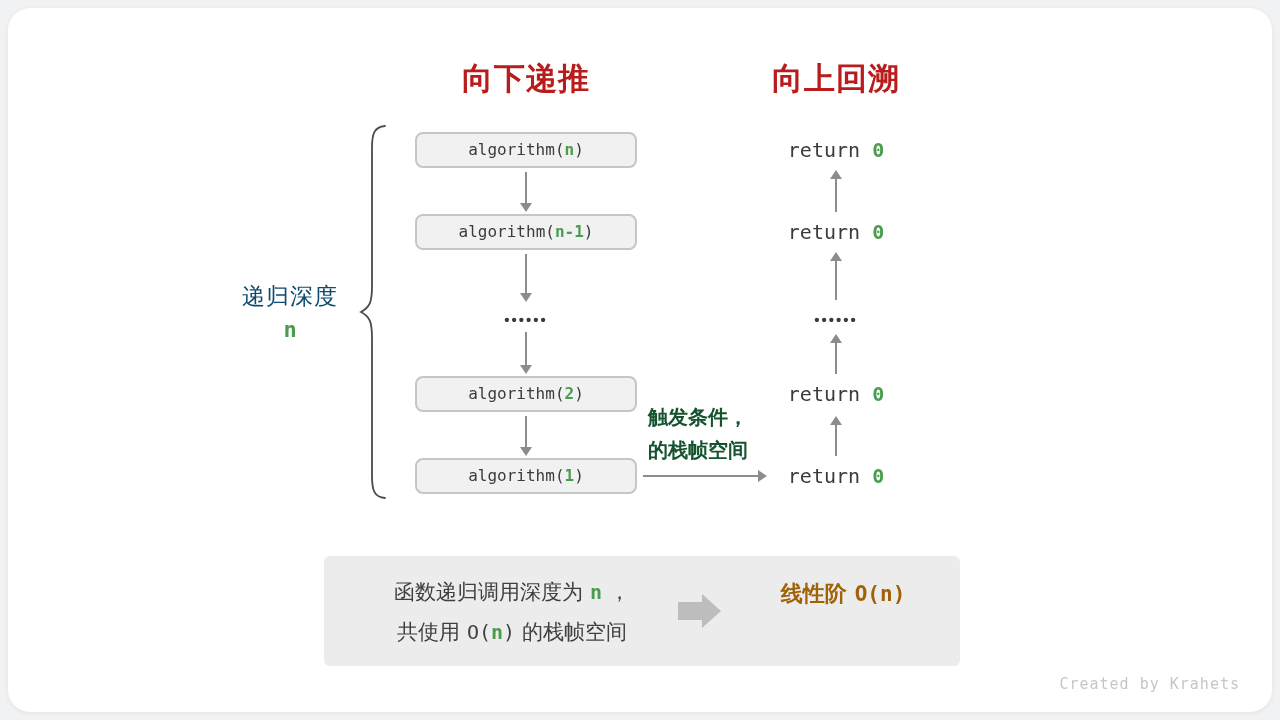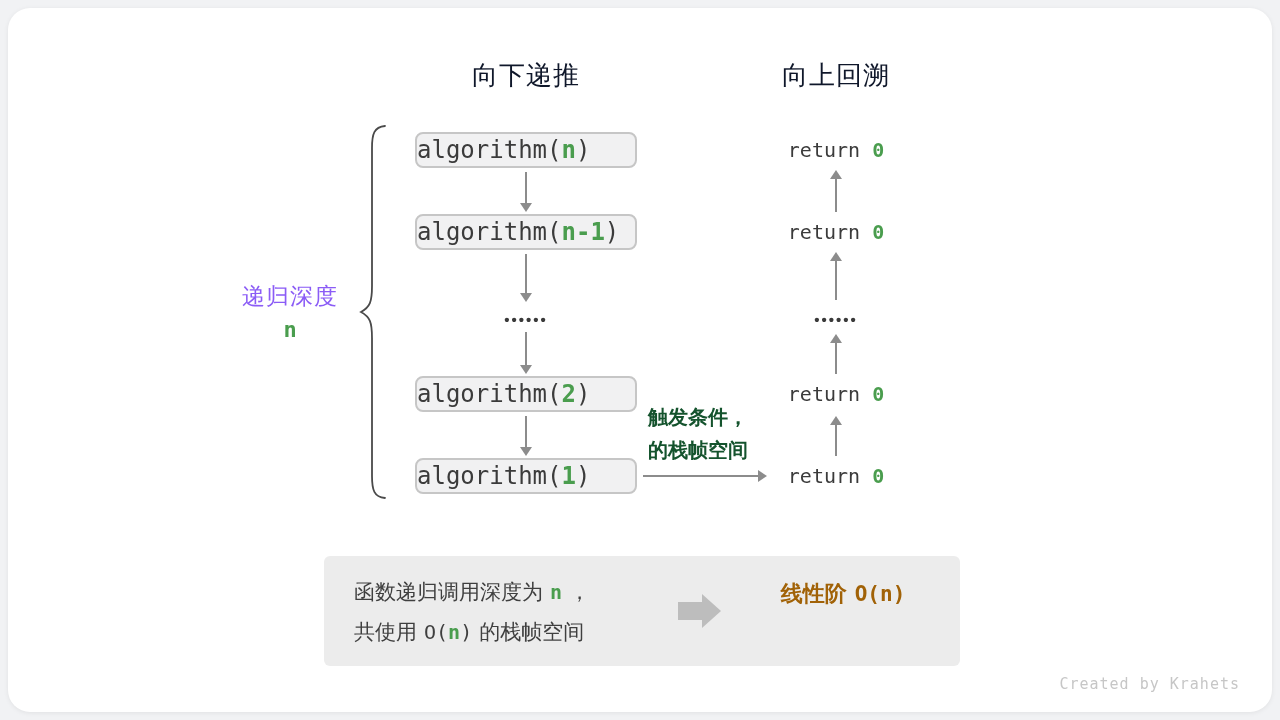--- a/index.html
+++ b/index.html
@@ -10,30 +10,30 @@
     position:relative;
     overflow:hidden;
   }
   .card {
     position:absolute; left:8px; top:8px; right:8px; bottom:8px;
     background:#ffffff; border-radius:22px;
     box-shadow:0 1px 5px rgba(0,0,0,0.07);
   }
   .hdr {
     position:absolute; top:58px; width:240px; text-align:center;
-    font-size:26px; font-weight:normal; color:#0f172a; letter-spacing:1px;
+    font-size:31px; font-weight:bold; color:#b91c1c; letter-spacing:1px;
   }
   .code { font-family:"DejaVu Sans Mono", monospace; }
   .green { color:#4a9d4e; }
   .b { font-weight:bold; }
   .call-box {
     position:absolute; left:415px; width:222px; height:36px;
     background:#f1f1f2; border:2px solid #c6c6c6; border-radius:8px;
-    line-height:31px;
-    font-size:24px; color:#3b3b3b;
+    text-align:center; line-height:31px;
+    font-size:16px; color:#3b3b3b;
   }
   .ret {
     position:absolute; left:726px; width:220px; height:26px;
     text-align:center; line-height:26px; font-size:20px; color:#3b3b3b;
   }
   .dots {
     position:absolute; width:220px; text-align:center;
     font-size:15px; font-weight:bold; letter-spacing:2px; color:#3a3a3a;
   }
   
@@ -53,36 +53,36 @@
   }
   .arr-h { position:absolute; height:14px; }
   .arr-h .shaft { position:absolute; left:0; right:8px; top:5.75px; height:2.5px; background:#8c8c8c; }
   .arr-h .head {
     position:absolute; right:0; top:1px; width:0; height:0;
     border-top:6px solid transparent; border-bottom:6px solid transparent;
     border-left:9px solid #8c8c8c;
   }
   .depth-label {
     position:absolute; left:220px; top:281px; width:140px; text-align:center;
-    font-size:23px; color:#8b5cf6; letter-spacing:1px; font-weight:500;
+    font-size:23px; color:#0c4a6e; letter-spacing:1px; font-weight:500;
   }
   .depth-value {
     position:absolute; left:220px; top:317px; width:140px; text-align:center;
     font-size:22px;
   }
   .trigger {
     position:absolute; left:628px; width:140px; text-align:center;
     font-size:20px; font-weight:bold; color:#14532d;
   }
   .summary {
     position:absolute; left:324px; top:556px; width:636px; height:110px;
     background:#ececec; border-radius:6px;
   }
   .sum-left {
-    position:absolute; left:30px; top:16px; width:300px; 
+    position:absolute; left:38px; top:16px; width:300px; text-align:center;
     font-size:21px; color:#3f3f3f; line-height:40px;
   }
   .sum-left .code { font-size:20px; }
   .arg-gap { margin:0 7px; }
   .block-arrow {
     position:absolute; left:354px; top:46px; width:24px; height:18px;
     background:#bdbdbd;
   }
   .block-arrow::after {
     content:""; position:absolute; left:24px; top:-8px;

